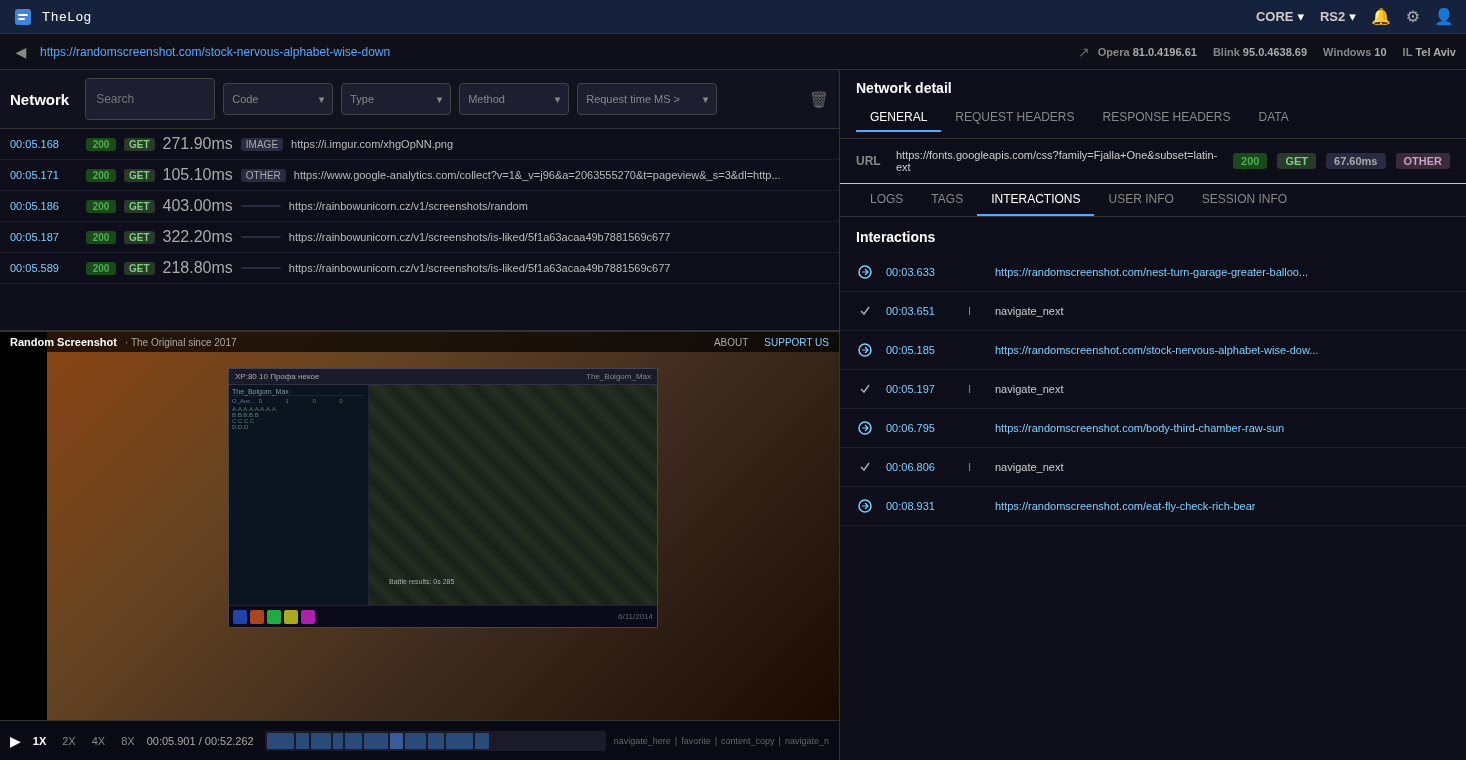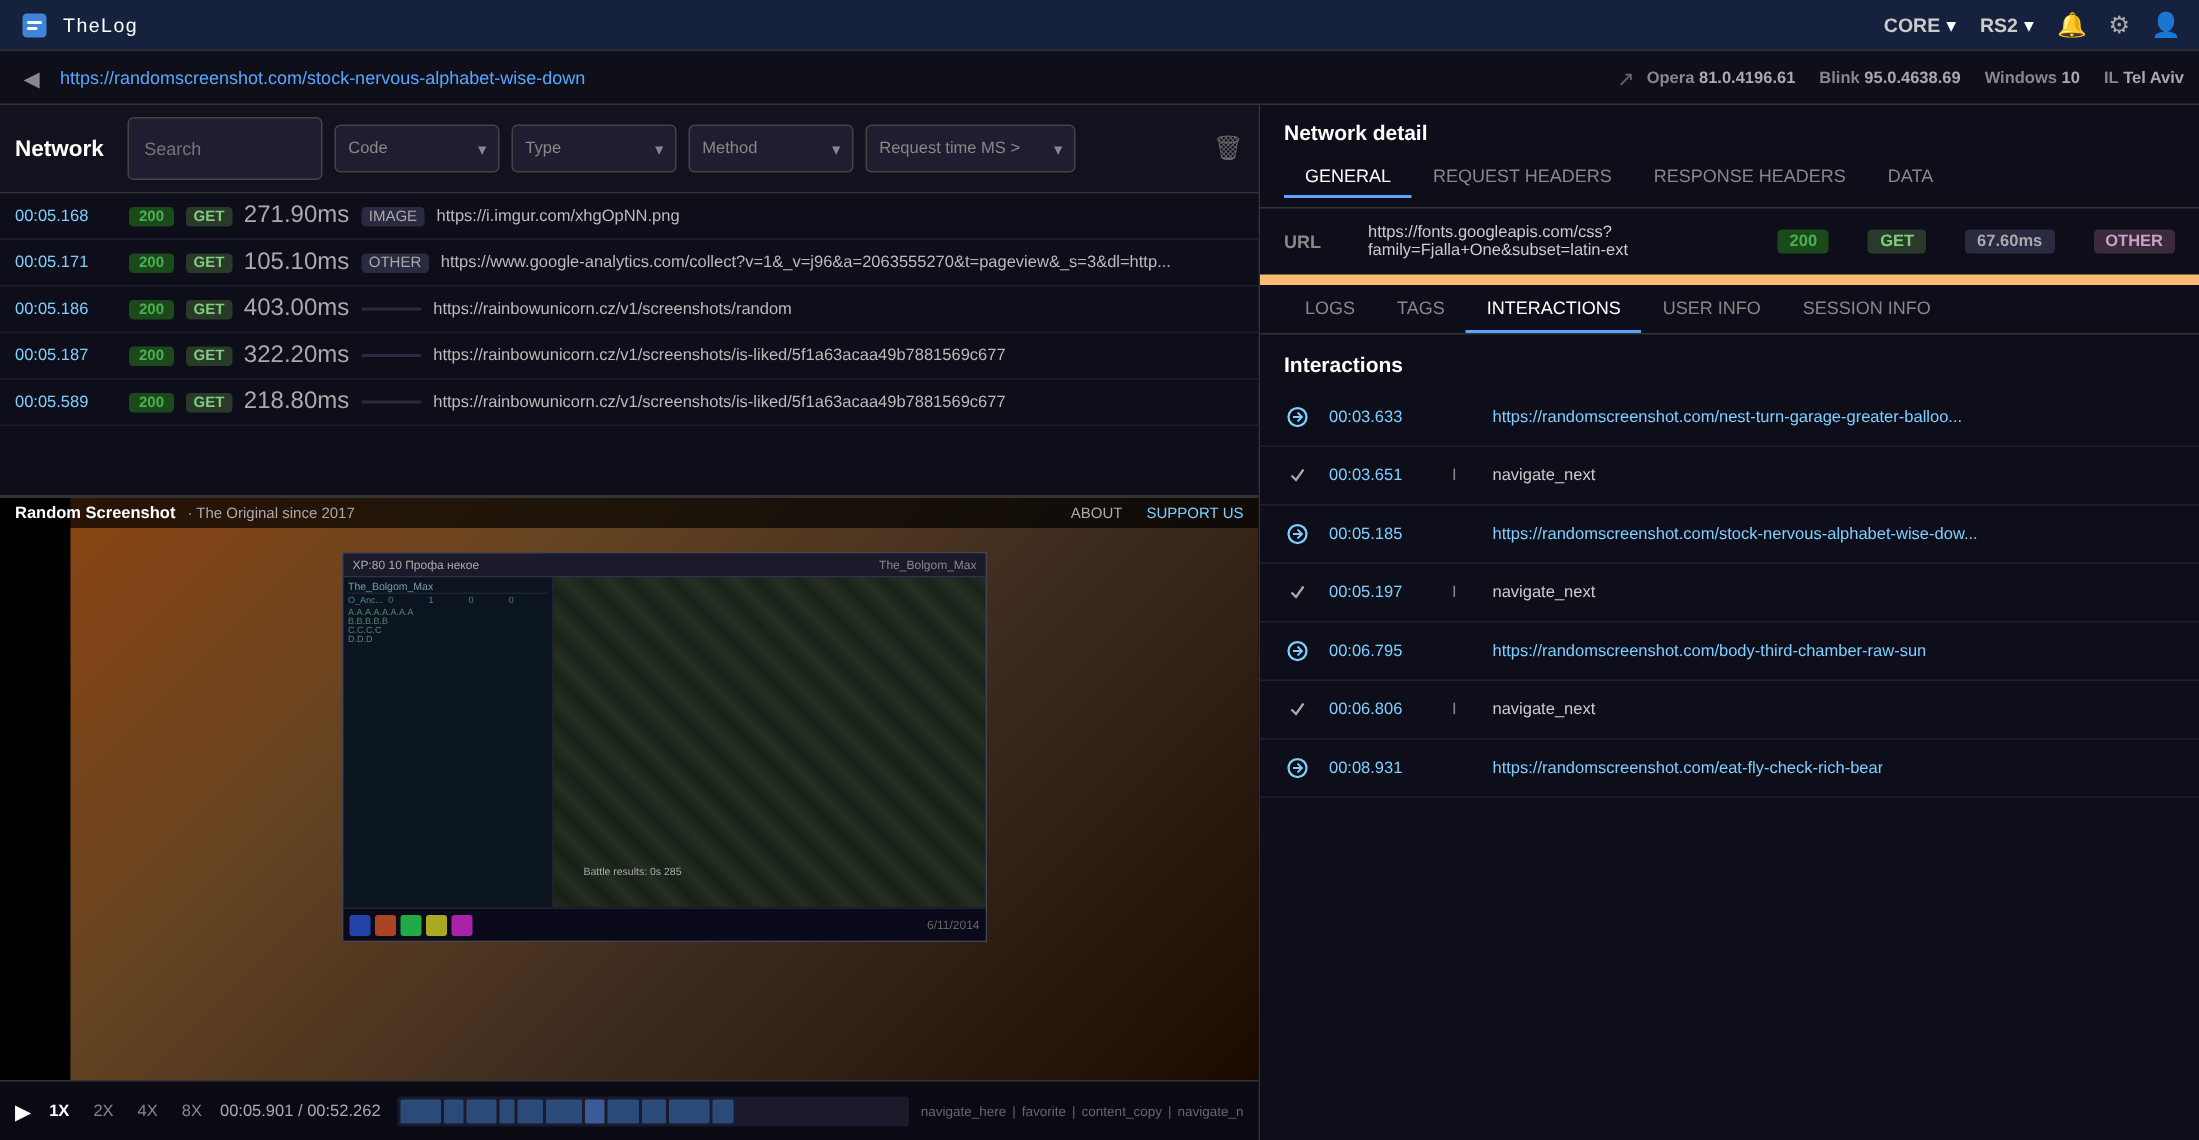--- a/index.html
+++ b/index.html
@@ -76,21 +76,21 @@
     #right-panel { flex: 1; display: flex; flex-direction: column; background: #0e0e1a; }
 
     
     #detail-header { padding: 10px 16px 6px; border-bottom: 1px solid #333; }
     #detail-title { font-size: 14px; font-weight: 600; color: #fff; margin-bottom: 8px; }
     #detail-tabs { display: flex; gap: 0; }
     .detail-tab { padding: 6px 14px; font-size: 12px; color: #888; cursor: pointer; border-bottom: 2px solid transparent; }
     .detail-tab.active { color: #fff; border-bottom: 2px solid #58a6ff; }
 
     
-    #url-info { padding: 10px 16px; border-bottom: 7px solid #fdba74; display: flex; align-items: center; gap: 26px; }
+    #url-info { padding: 10px 16px; border-bottom: 1px solid #fdba74; display: flex; align-items: center; gap: 10px; }
     #url-label { color: #888; font-size: 12px; font-weight: 600; min-width: 30px; }
     #url-value { color: #ccc; font-size: 11px; flex: 1; }
     .info-badge { padding: 2px 8px; border-radius: 3px; font-size: 11px; font-weight: 700; }
     .badge-200 { background: #1a4a1a; color: #4caf50; }
     .badge-get { background: #2a3a2a; color: #7ecf7e; }
     .badge-time { background: #2a2a40; color: #aaa; }
     .badge-other { background: #3a2a3a; color: #c8a0c8; }
 
     
     #interactions-section { flex: 1; overflow-y: auto; }

